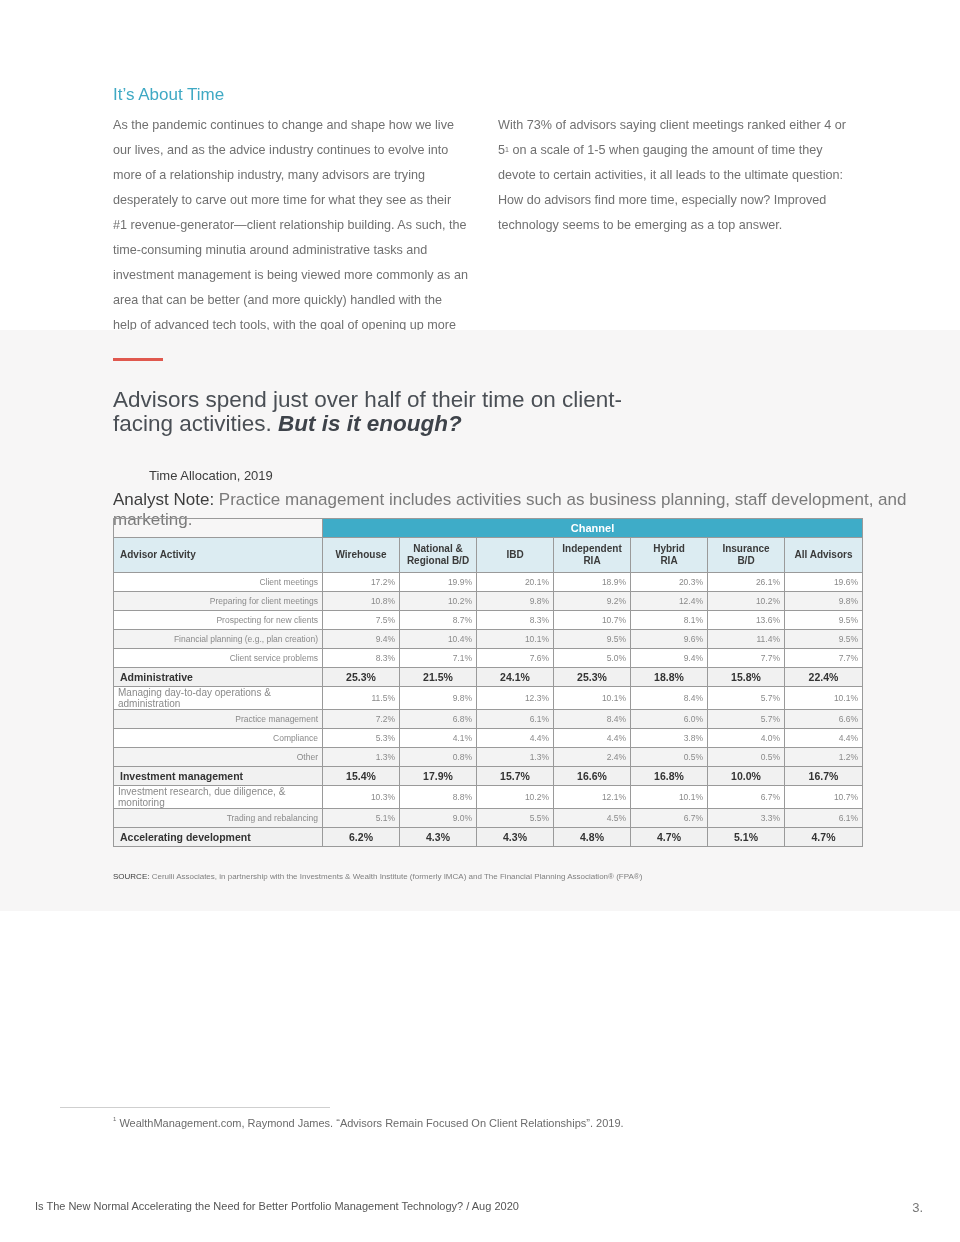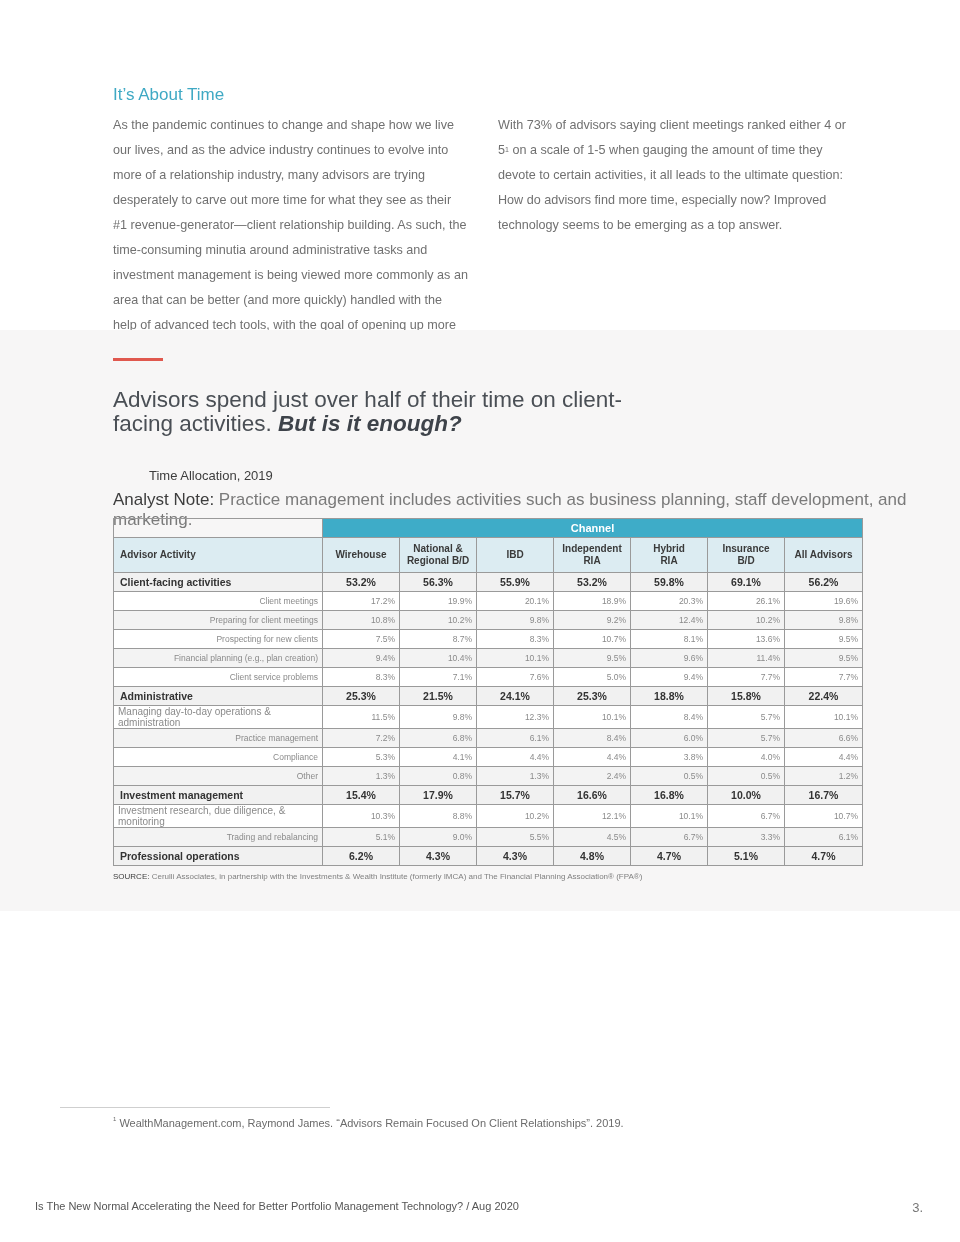--- a/index.html
+++ b/index.html
@@ -77,30 +77,20 @@
     <th><span>Wirehouse</span></th>
         <th><span>National &amp;</span><br><span>Regional B/D</span></th>
         <th><span>IBD</span></th>
         <th><span>Independent</span><br><span>RIA</span></th>
         <th><span>Hybrid</span><br><span>RIA</span></th>
         <th><span>Insurance</span><br><span>B/D</span></th>
         <th><span>All Advisors</span></th>
       </tr>
   </thead>
   <tbody id="tbody">
-      <tr class="cat">
-        <td class="act">Client-facing activities</td>
-        <td>53.2%</td>
-        <td>56.3%</td>
-        <td>55.9%</td>
-        <td>53.2%</td>
-        <td>59.8%</td>
-        <td>69.1%</td>
-        <td>56.2%</td>
-      </tr>
       <tr class="sub">
         <td class="act">Client meetings</td>
         <td>17.2%</td>
         <td>19.9%</td>
         <td>20.1%</td>
         <td>18.9%</td>
         <td>20.3%</td>
         <td>26.1%</td>
         <td>19.6%</td>
       </tr>
@@ -218,21 +208,21 @@
         <td class="act">Trading and rebalancing</td>
         <td>5.1%</td>
         <td>9.0%</td>
         <td>5.5%</td>
         <td>4.5%</td>
         <td>6.7%</td>
         <td>3.3%</td>
         <td>6.1%</td>
       </tr>
       <tr class="cat">
-        <td class="act">Professional operations</td>
+        <td class="act">Accelerating development</td>
         <td>6.2%</td>
         <td>4.3%</td>
         <td>4.3%</td>
         <td>4.8%</td>
         <td>4.7%</td>
         <td>5.1%</td>
         <td>4.7%</td>
       </tr>
     </tbody>
 </table>

